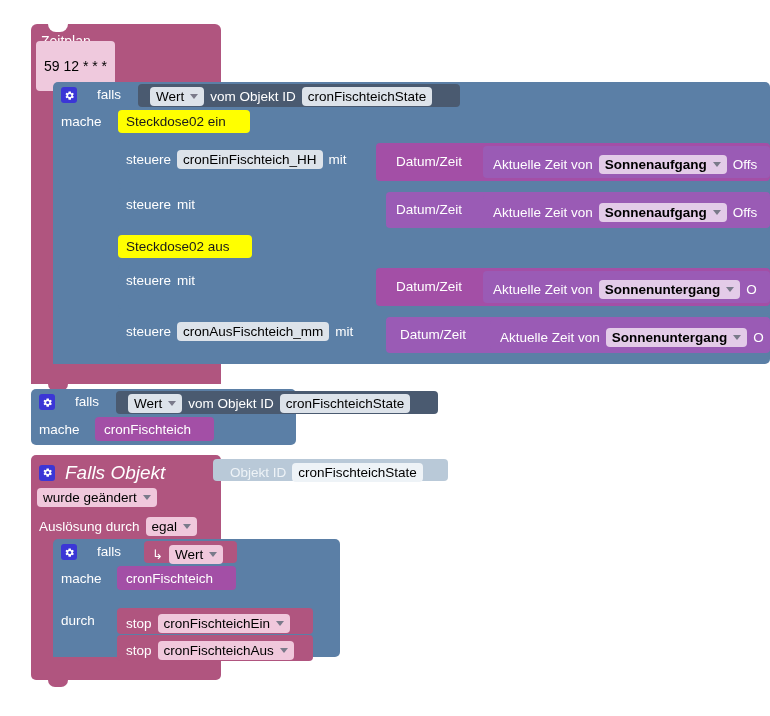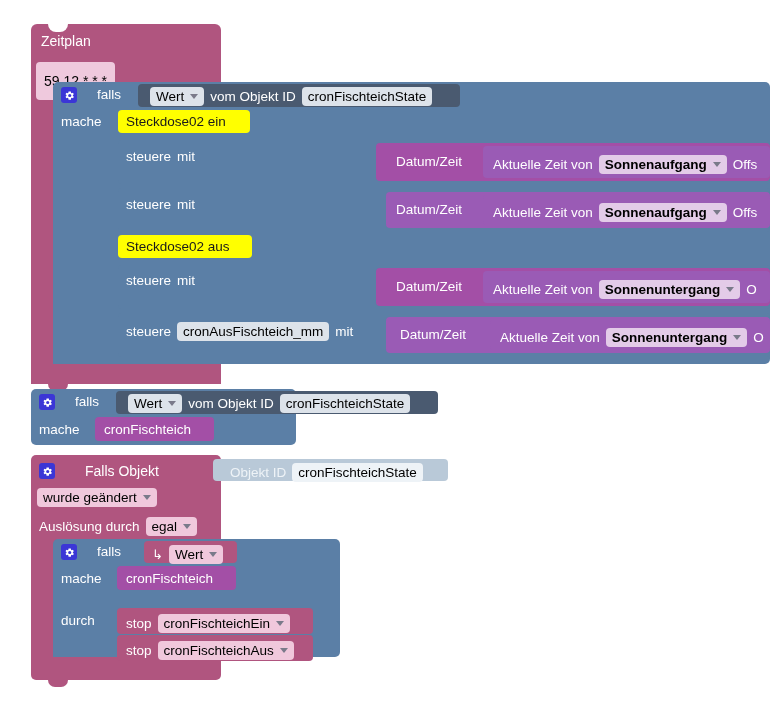--- a/index.html
+++ b/index.html
@@ -65,21 +65,21 @@
   <div id="gridmask"></div>
 
   <div class="blk" style="left:31px;top:24px;width:190px;height:360px;background:#b0557f;
               border-radius:6px 6px 0 0;"></div>
 
   <div class="blk" style="left:48px;top:24px;width:20px;height:8px;background:#ffffff;
               border-radius:0 0 10px 10px;"></div>
 
   <div class="blk lbl" style="left:41px;top:34px;font-size:14px;">Zeitplan</div>
 
-  <div class="blk field mauve" style="left:36px;top:62px;padding:11px 8px;font-size:14px;">59 12 * * *</div>
+  <div class="blk field mauve" style="left:36px;top:41px;padding:17px 8px;font-size:14px;">59 12 * * *</div>
 
   <div class="blk" style="left:31px;top:364px;width:190px;height:20px;background:#b0557f;
               border-radius:0 0 6px 6px;"></div>
   <div class="blk" style="left:48px;top:384px;width:20px;height:7px;background:#b0557f;
               border-radius:0 0 9px 9px;"></div>
 
   <div class="blk" style="left:53px;top:82px;width:717px;height:282px;background:#5b7fa6;
               border-radius:5px;"></div>
 
   <div class="blk" style="left:53px;top:108px;width:62px;height:256px;background:#5b7fa6;"></div>
@@ -104,20 +104,21 @@
   </div>
 
   <div class="blk lbl" style="left:61px;top:115px;">mache</div>
 
   <div class="blk" style="left:118px;top:110px;width:132px;height:23px;background:#ffff00;border-radius:4px;"></div>
   <div class="blk lbl dark" style="left:126px;top:115px;">Steckdose02 ein</div>
 
   <div class="blk" style="left:118px;top:140px;width:652px;height:44px;background:#5b7fa6;border-radius:4px;"></div>
   <div class="blk row" style="left:126px;top:150px;">
     <span class="lbl">steuere</span>
+    <span class="field grey">cronEinFischteich_HH</span>
     <span class="lbl">mit</span>
   </div>
   <div class="blk" style="left:376px;top:143px;width:394px;height:38px;background:#a34fa6;border-radius:4px;"></div>
   <div class="blk lbl" style="left:396px;top:155px;">Datum/Zeit</div>
   <div class="blk" style="left:483px;top:146px;width:287px;height:32px;background:#9a5bb5;border-radius:4px;"></div>
   <div class="blk row" style="left:493px;top:155px;">
     <span class="lbl">Aktuelle Zeit von</span>
     <span class="field lilac">
       <span>Sonnenaufgang</span>
       <span class="caret"></span>
@@ -207,21 +208,21 @@
   <div class="blk" style="left:31px;top:455px;width:190px;height:220px;background:#b0557f;border-radius:5px 5px 0 0;"></div>
   <div class="blk" style="left:31px;top:661px;width:190px;height:19px;background:#b0557f;border-radius:0 0 5px 5px;"></div>
   <div class="blk" style="left:48px;top:680px;width:20px;height:7px;background:#b0557f;border-radius:0 0 9px 9px;"></div>
 
   <div class="blk row" style="left:39px;top:463px;">
     <span class="gear">
       <svg width="11" height="11" viewBox="0 0 24 24" fill="#ffffff">
         <path d="M19.4 13a7.6 7.6 0 000-2l2.1-1.6-2-3.5-2.5 1a7.7 7.7 0 00-1.7-1L15 3H9.9l-.4 2.9a7.7 7.7 0 00-1.7 1l-2.5-1-2 3.5L5.4 11a7.6 7.6 0 000 2l-2.1 1.6 2 3.5 2.5-1c.5.4 1.1.8 1.7 1l.4 2.9H15l.4-2.9c.6-.2 1.2-.6 1.7-1l2.5 1 2-3.5L19.4 13zM12.5 15.5a3.5 3.5 0 110-7 3.5 3.5 0 010 7z"></path>
       </svg>
     </span>
-    <span class="lbl" style="margin-left:24px;font-size:14px;">Falls Objekt</span>
+    <span class="lbl" style="margin-left:4px;font-size:19px;font-style:italic;">Falls Objekt</span>
   </div>
 
   <div class="blk" style="left:213px;top:459px;width:235px;height:22px;background:#b9c9d8;border-radius:4px;"></div>
   <div class="blk row" style="left:230px;top:463px;">
     <span class="lbl" style="color:#eef3f7;">Objekt ID</span>
     <span class="field" style="background:#eef3f7;">cronFischteichState</span>
   </div>
 
   <div class="blk field pink" style="left:37px;top:488px;">
     <span>wurde geändert</span>

